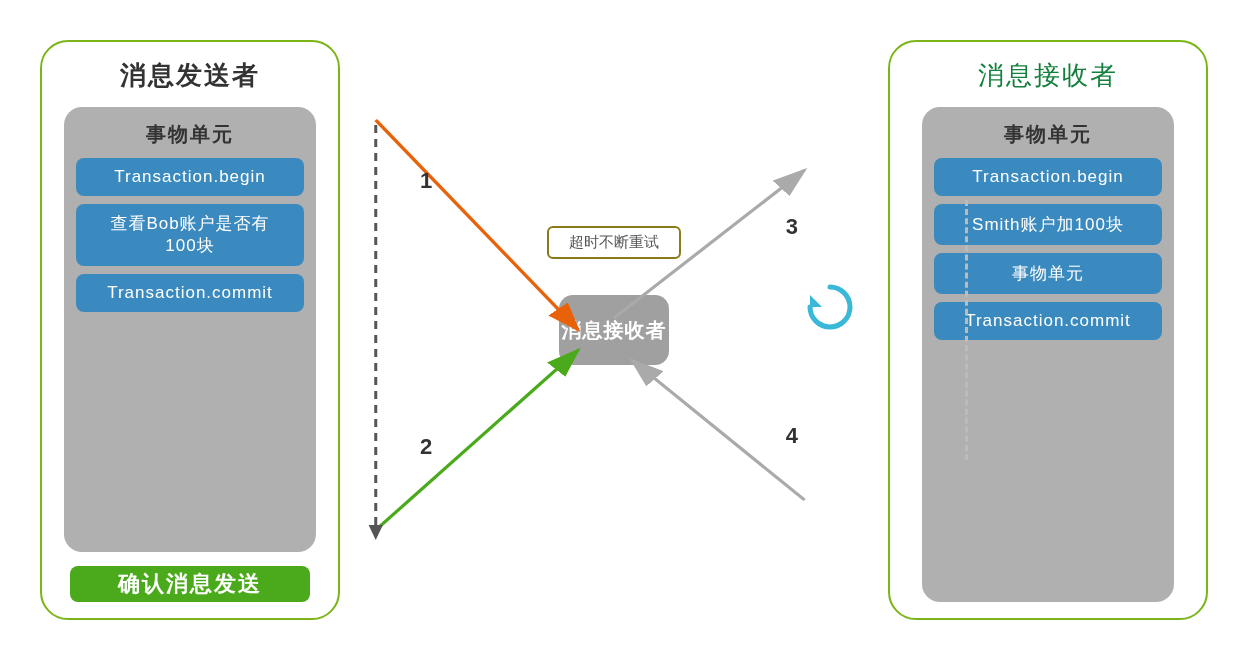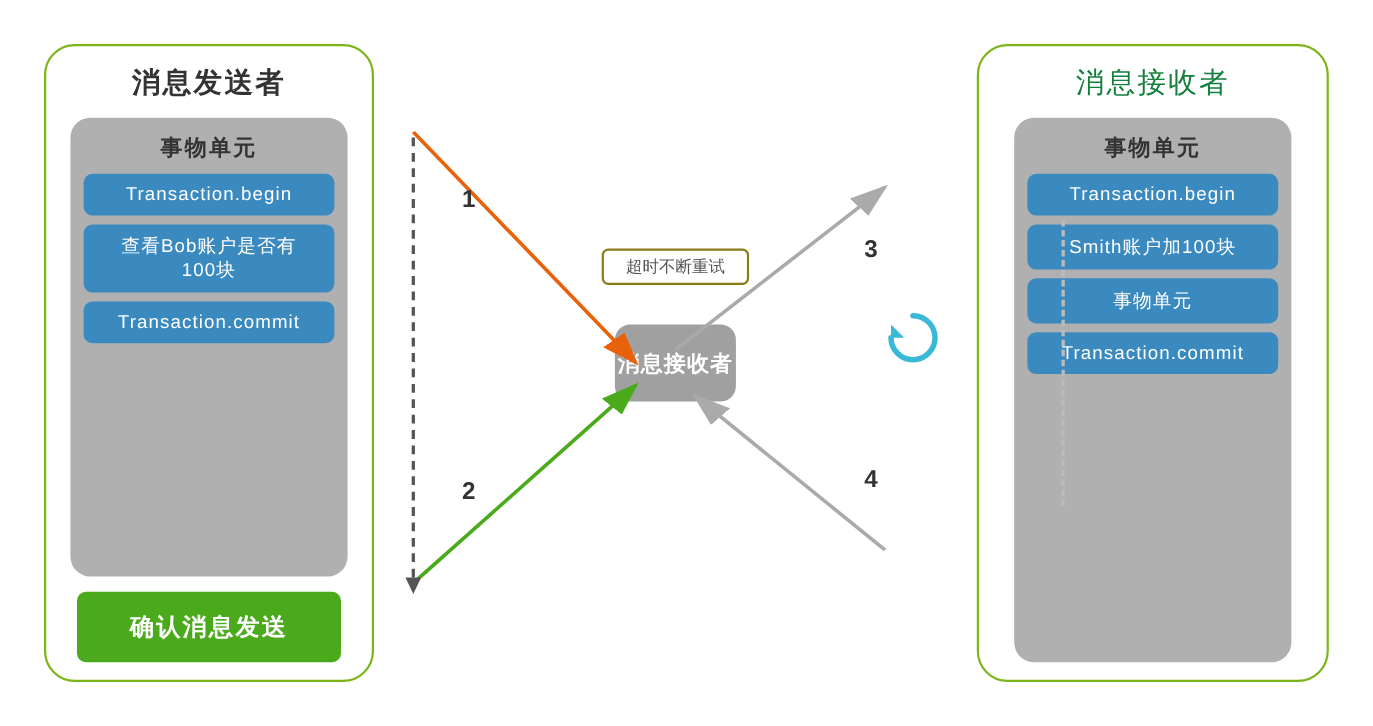--- a/index.html
+++ b/index.html
@@ -87,21 +87,21 @@
       color: #fff;
       font-size: 17px;
       text-align: center;
       padding: 9px 20px;
       margin-bottom: 8px;
       letter-spacing: 1px;
     }
 
     .confirm-btn {
       width: 240px;
-      height: 64px;
+      height: 36px;
       background: #4aaa1c;
       border-radius: 8px;
       display: flex;
       align-items: center;
       justify-content: center;
       color: #fff;
       font-size: 22px;
       font-weight: bold;
       letter-spacing: 2px;
       margin-top: 14px;

